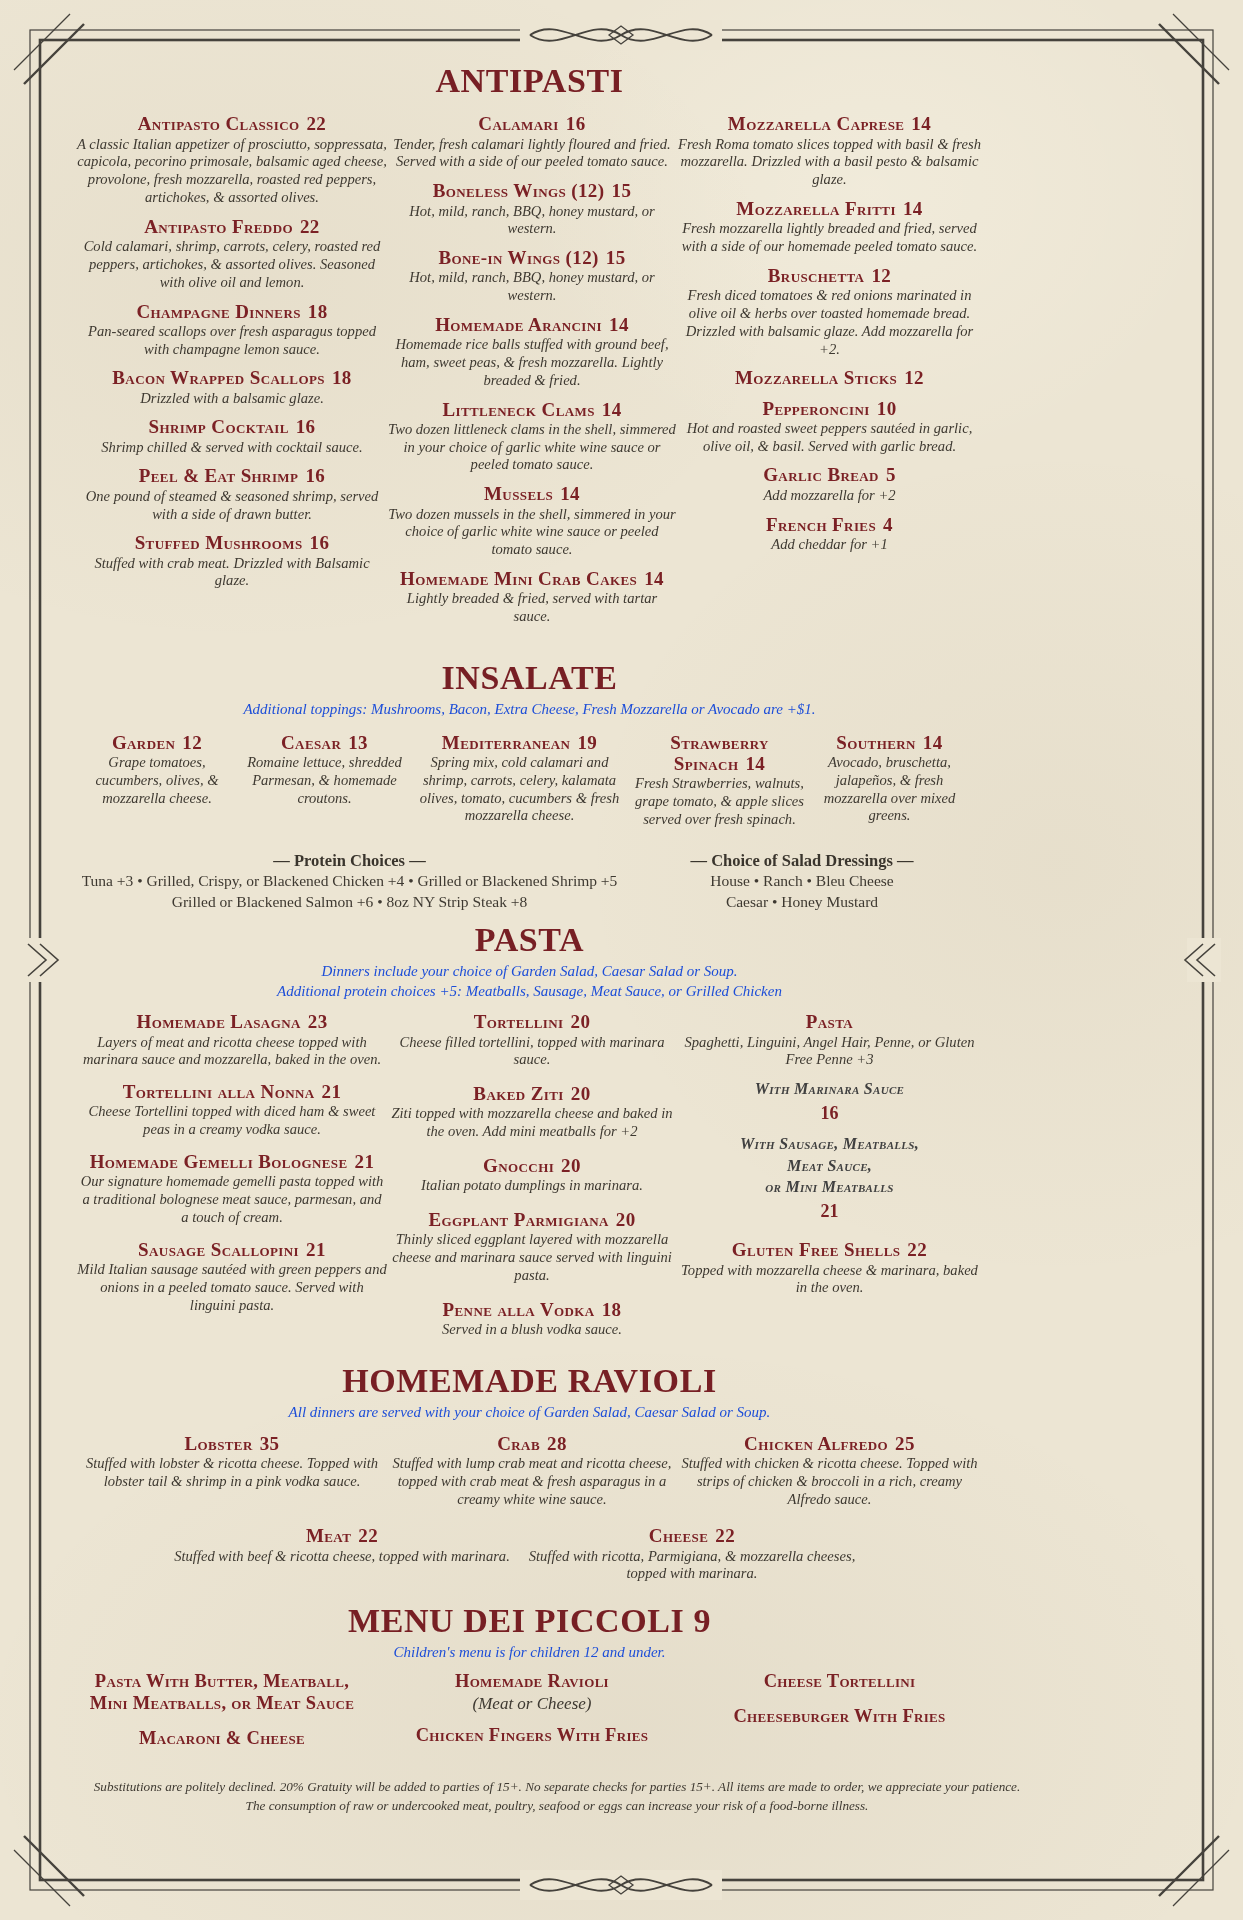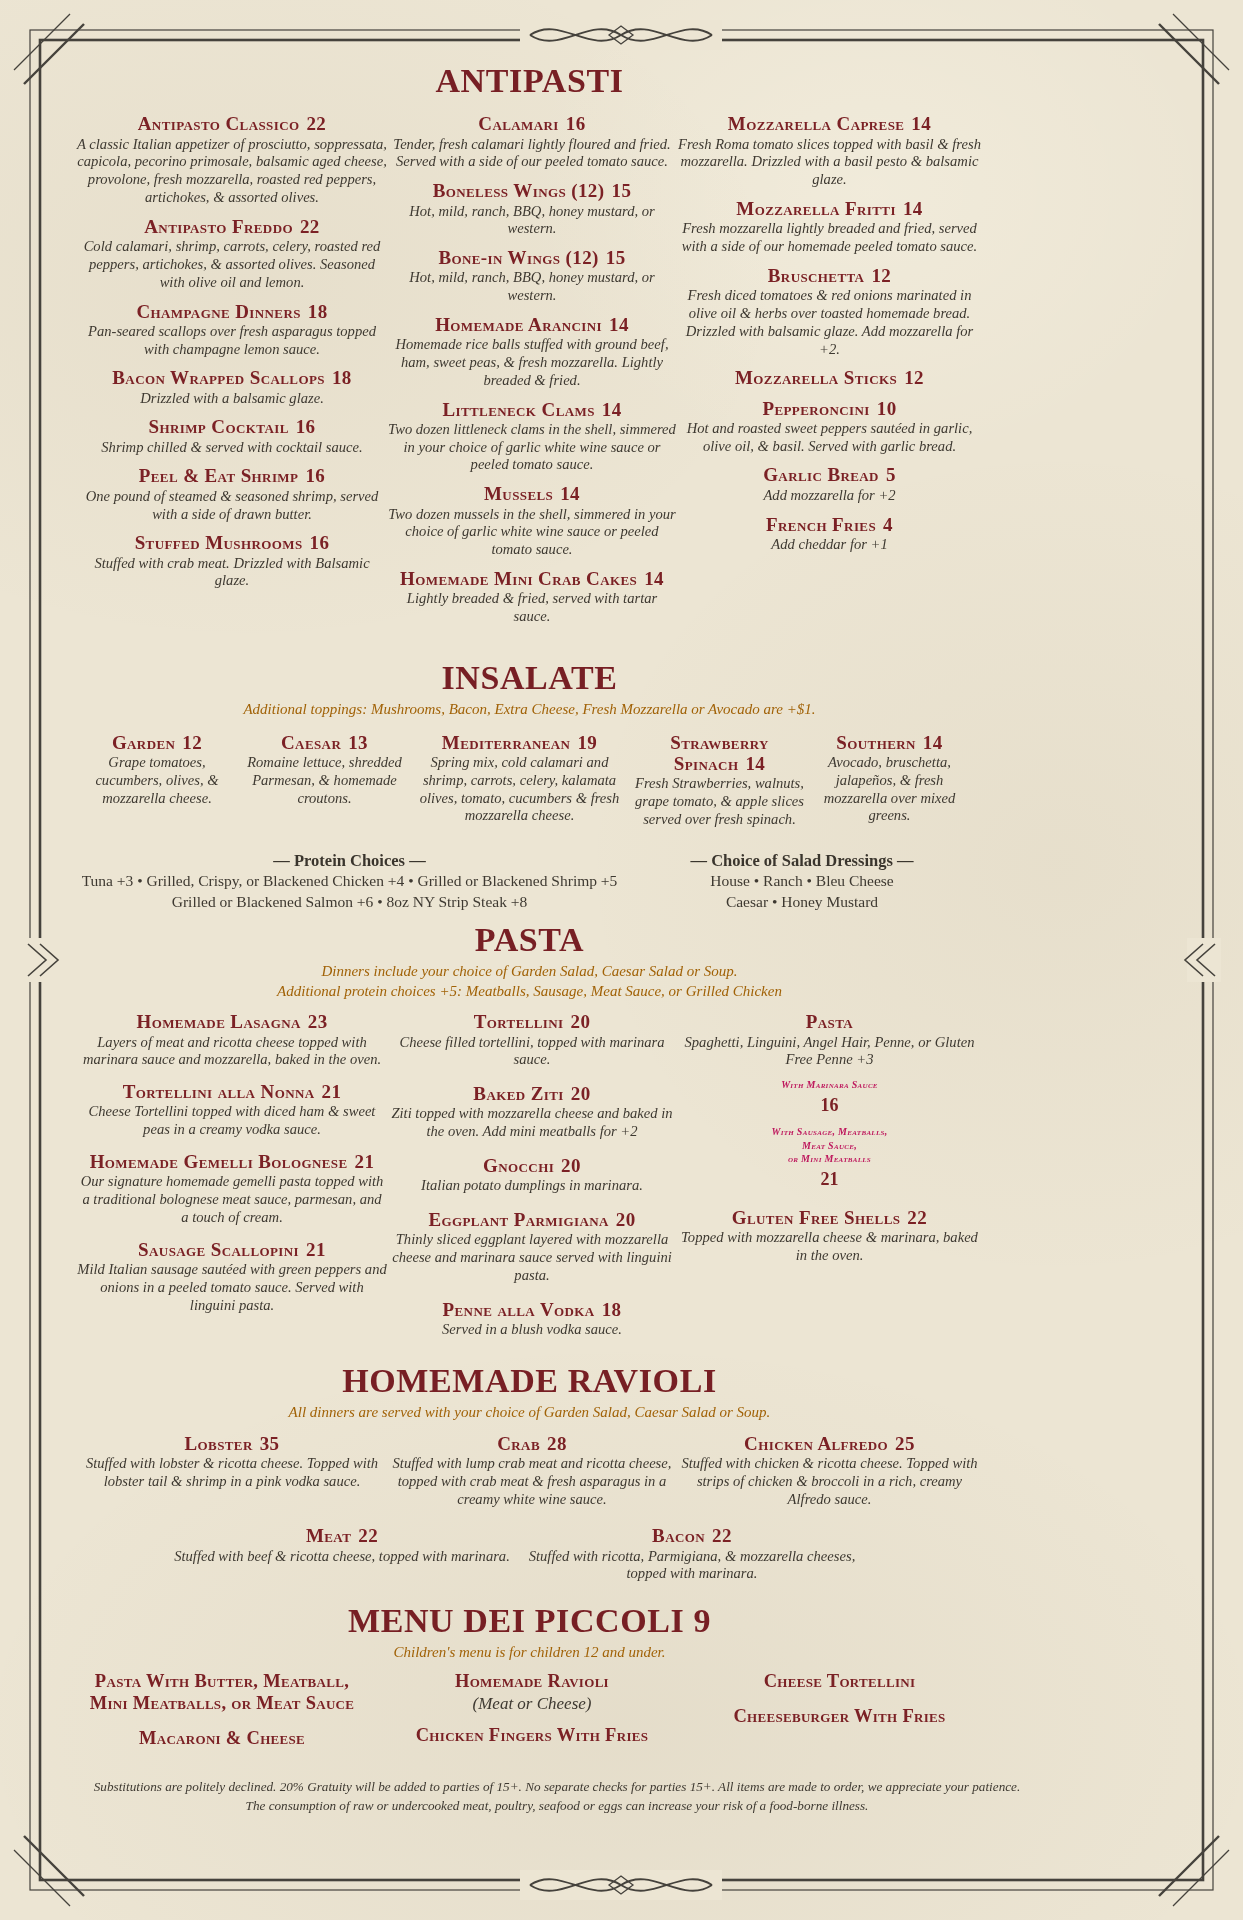--- a/index.html
+++ b/index.html
@@ -17,42 +17,42 @@
       radial-gradient(ellipse 1000px 600px at 50% 90%, rgba(110,92,60,0.06), transparent 65%),
       radial-gradient(ellipse 500px 400px at 70% 10%, rgba(255,252,240,0.25), transparent 70%);
   }
   .frame-svg{position:absolute;top:0;left:0;pointer-events:none;}
   #content{position:absolute;top:0;left:7px;width:1044px;padding-top:62px;}
   .band{margin-left:70px;width:905px;}
   .section-title{
     font-size:34px;font-weight:bold;color:#771f24;text-align:center;
     letter-spacing:.6px;line-height:1.1;
   }
-  .note{font-style:italic;font-size:15px;text-align:center;color:#a16207;line-height:1.3;}
+  .note{font-style:italic;font-size:15px;text-align:center;color:#1d4ed8;line-height:1.3;}
   .cols{display:flex;align-items:flex-start;}
   .c1{width:310px;}.c2{width:290px;}.c3{width:305px;}
   .item{text-align:center;margin-bottom:9px;}
   .item-h{
     font-variant:small-caps;font-weight:bold;font-size:19px;color:#7b2125;
     line-height:1.12;letter-spacing:.4px;
   }
   .item-h .price{margin-left:7px;}
   .item-d{font-style:italic;font-size:14.6px;line-height:1.22;color:#3e3931;margin-top:1px;}
   
   .scols{display:flex;align-items:flex-start;margin-left:70px;width:890px;}
   .sc1{width:160px;}.sc2{width:175px;}.sc3{width:215px;}.sc4{width:185px;}.sc5{width:155px;}
   .choice-row{display:flex;align-items:flex-start;margin-left:70px;width:905px;margin-top:12px;}
   .choice-l{width:545px;text-align:center;}
   .choice-r{width:360px;text-align:center;}
   .choice-title{font-weight:bold;font-size:16.5px;color:#3a352d;line-height:1.3;}
   .choice-line{font-size:15.5px;color:#3e3931;line-height:1.35;}
   
   .opt-label{
     font-variant:small-caps;font-style:italic;font-weight:bold;
-    color:#be185d;font-size:10px;line-height:1.35;letter-spacing:.3px;
+    color:#404040;font-size:16px;line-height:1.35;letter-spacing:.3px;
   }
   .opt-price{font-weight:bold;color:#7b2125;font-size:18px;line-height:1.3;margin:2px 0 8px 0;}
   
   .r2row{display:flex;margin-left:160px;width:700px;margin-top:8px;}
   .r2col{width:350px;}
   
   .pcols{display:flex;align-items:flex-start;margin-left:70px;width:905px;margin-top:8px;}
   .pc1{width:290px;}.pc2{width:330px;}.pc3{width:285px;}
   .piccoli-item{
     font-variant:small-caps;font-weight:bold;font-size:18.5px;color:#7b2125;
@@ -338,21 +338,21 @@
           <div class="item-d">Stuffed with chicken &amp; ricotta cheese. Topped with strips of chicken &amp; broccoli in a rich, creamy Alfredo sauce.</div>
         </div>
     </div>
   </div>
   <div class="r2row">
     <div class="r2col item">
         <div class="item-h"><span>Meat</span><span class="price">22</span></div>
         <div class="item-d">Stuffed with beef &amp; ricotta cheese, topped with marinara.</div>
       </div>
     <div class="r2col item">
-        <div class="item-h"><span>Bacon</span><span class="price">22</span></div>
+        <div class="item-h"><span>Cheese</span><span class="price">22</span></div>
         <div class="item-d">Stuffed with ricotta, Parmigiana, &amp; mozzarella cheeses, topped with marinara.</div>
       </div>
   </div>
 
   <div class="band mt-pic">
     <div class="section-title">MENU DEI PICCOLI  9</div>
     <div class="note" style="margin-top:3px;">Children's menu is for children 12 and under.</div>
   </div>
   <div class="pcols">
     <div class="pc1">

